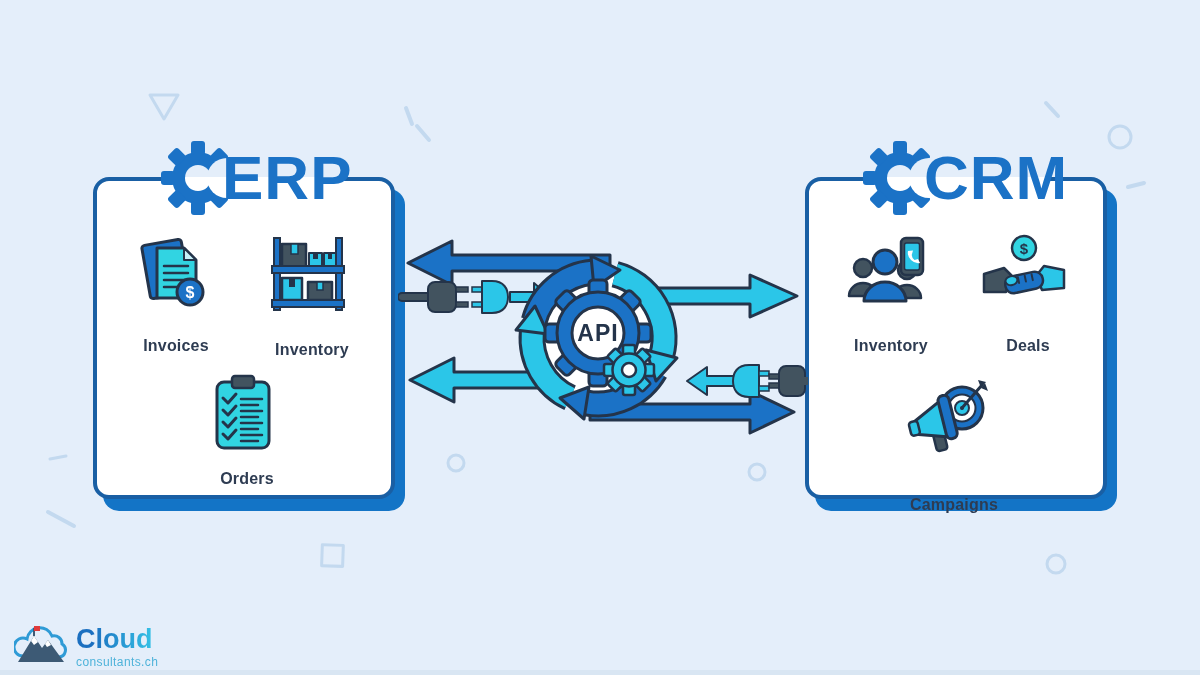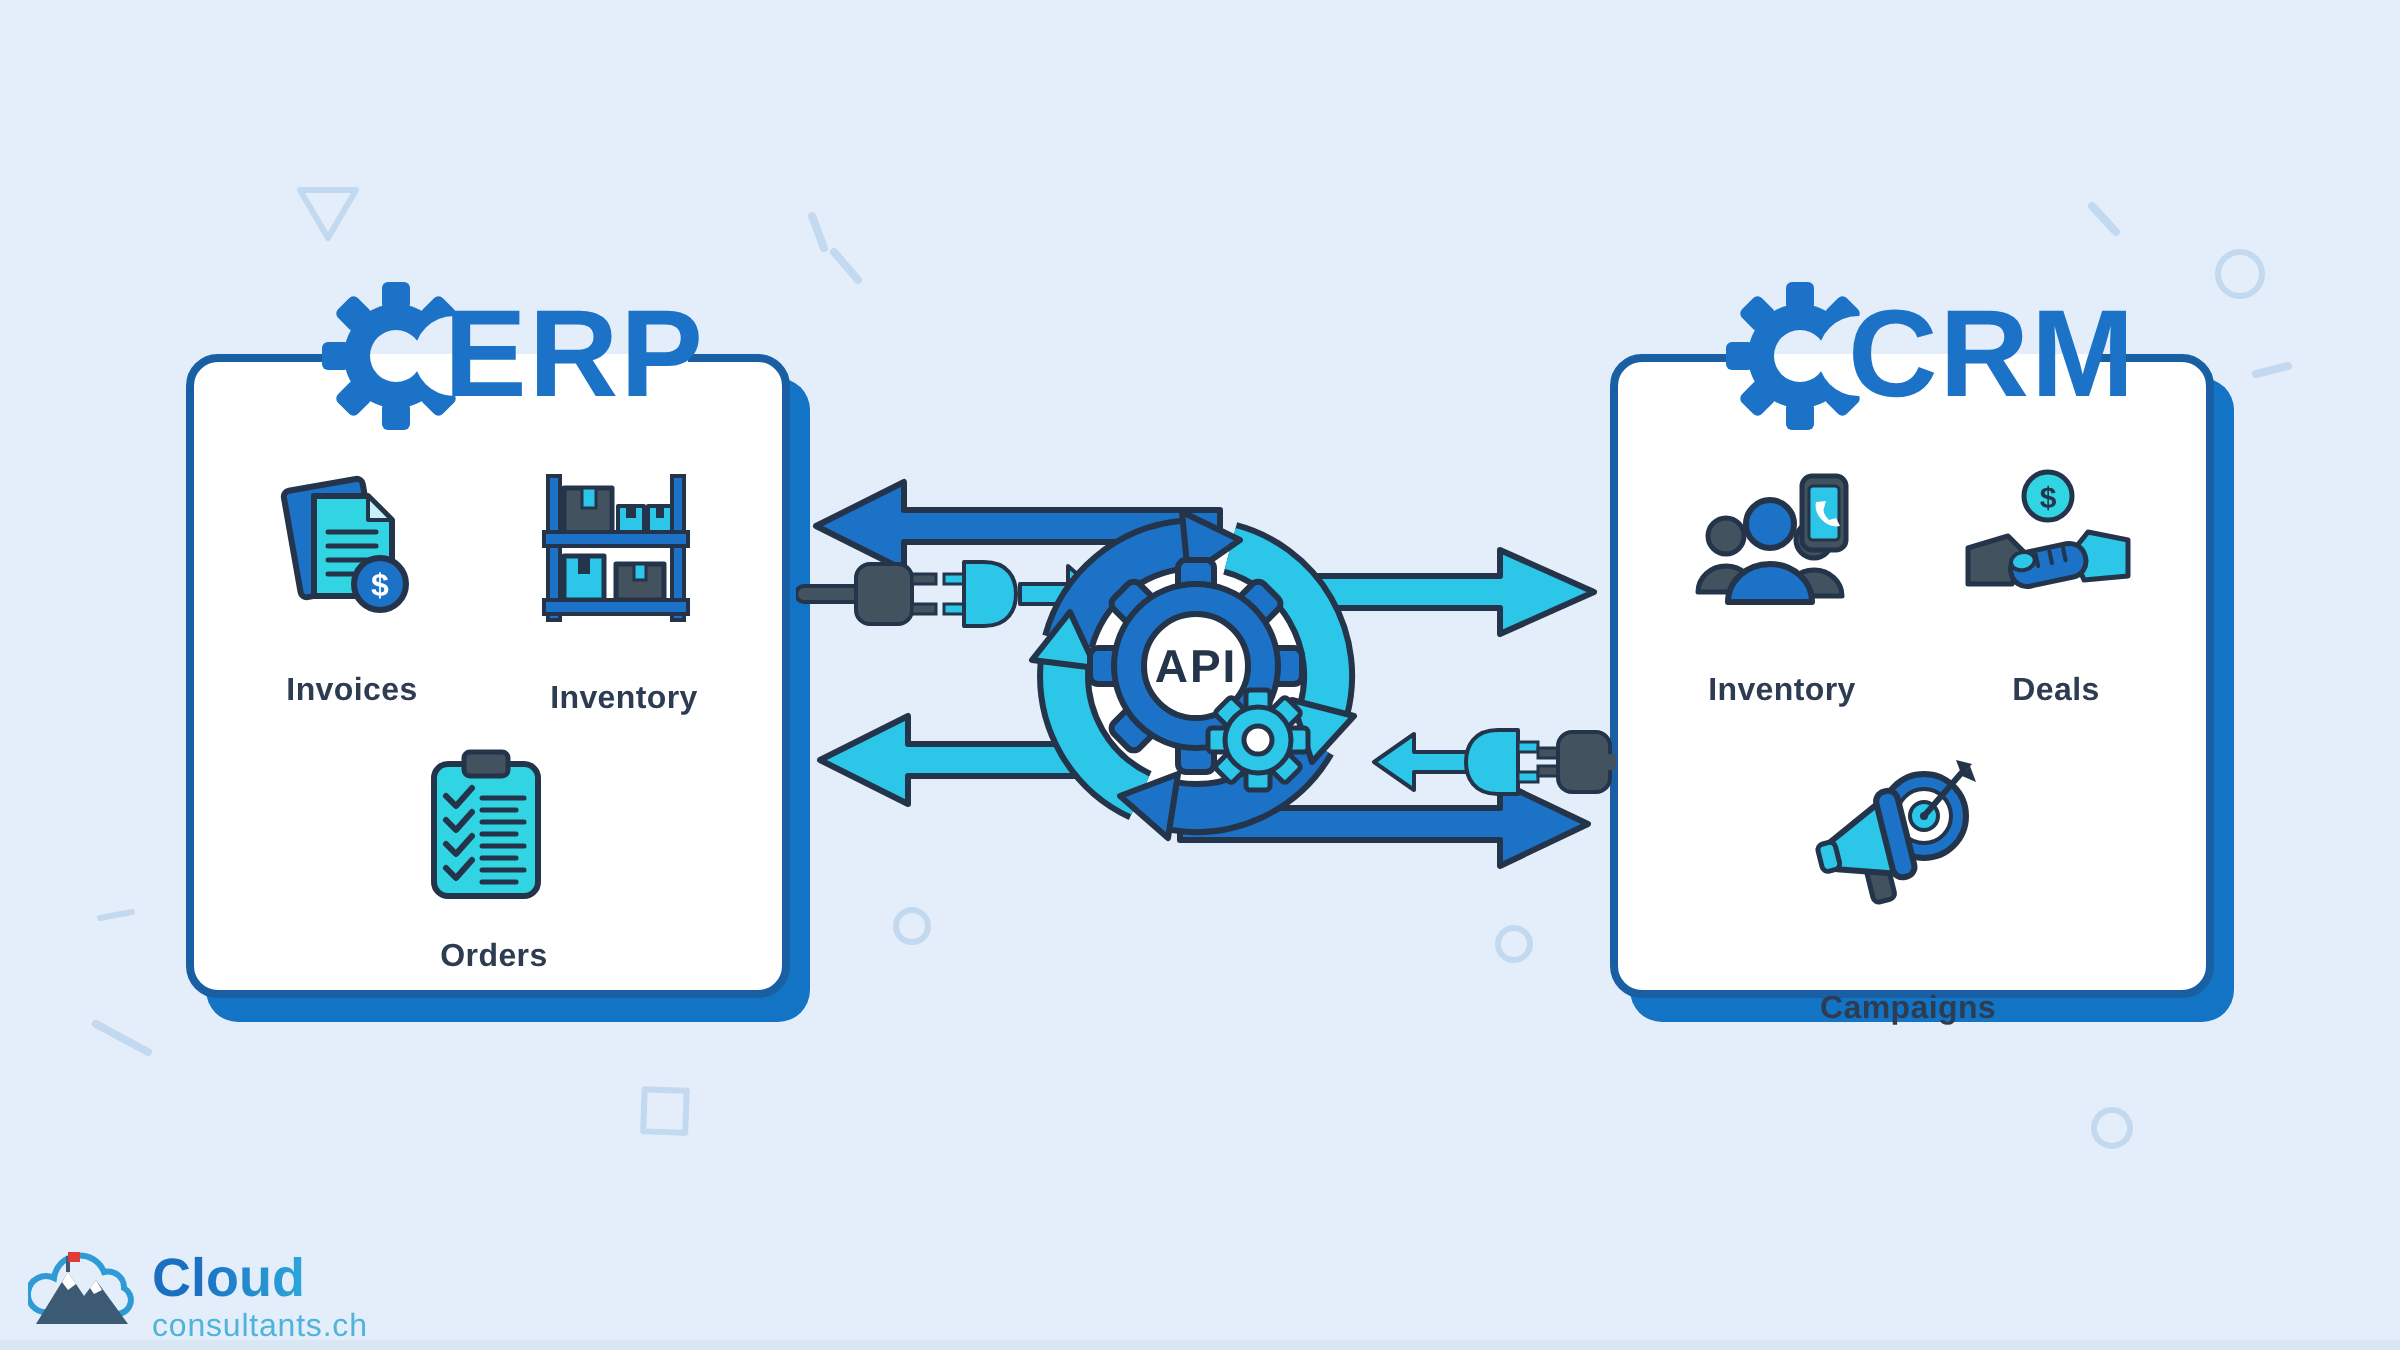--- a/index.html
+++ b/index.html
@@ -33,21 +33,21 @@
   .bottom-strip{position:absolute;left:0;bottom:0;width:1200px;height:5px;
          background:#d9e6f3;z-index:0;}
   
   .logo{position:absolute;left:14px;top:618px;display:flex;z-index:5;justify-content:space-between;}
   .logo-text{margin-left:6px;}
   .brand{font-size:27px;font-weight:bold;color:#1f86cc;line-height:30px;margin-top:6px;}
   @supports ((-webkit-background-clip:text) or (background-clip:text)){
     .brand{background:linear-gradient(90deg,#1b6fc0 20%,#33bde4 90%);
            -webkit-background-clip:text;background-clip:text;color:transparent;}
   }
-  .domain{font-size:16px;color:#4fb3da;letter-spacing:.4px;margin-top:1px;}
+  .domain{font-size:12px;color:#4fb3da;letter-spacing:.4px;margin-top:1px;}
 </style>
 </head>
 <body>
 
 <div class="stage">
 
   <svg class="deco" width="1200" height="675" viewBox="0 0 1200 675">
     <g fill="none" stroke="var(--deco,#c3d9ef)" stroke-linejoin="round" stroke-linecap="round">
       <polygon points="150,95 178,95 164,119" stroke-width="3"></polygon>
       <line x1="406" y1="108" x2="412" y2="124" stroke-width="4"></line>

